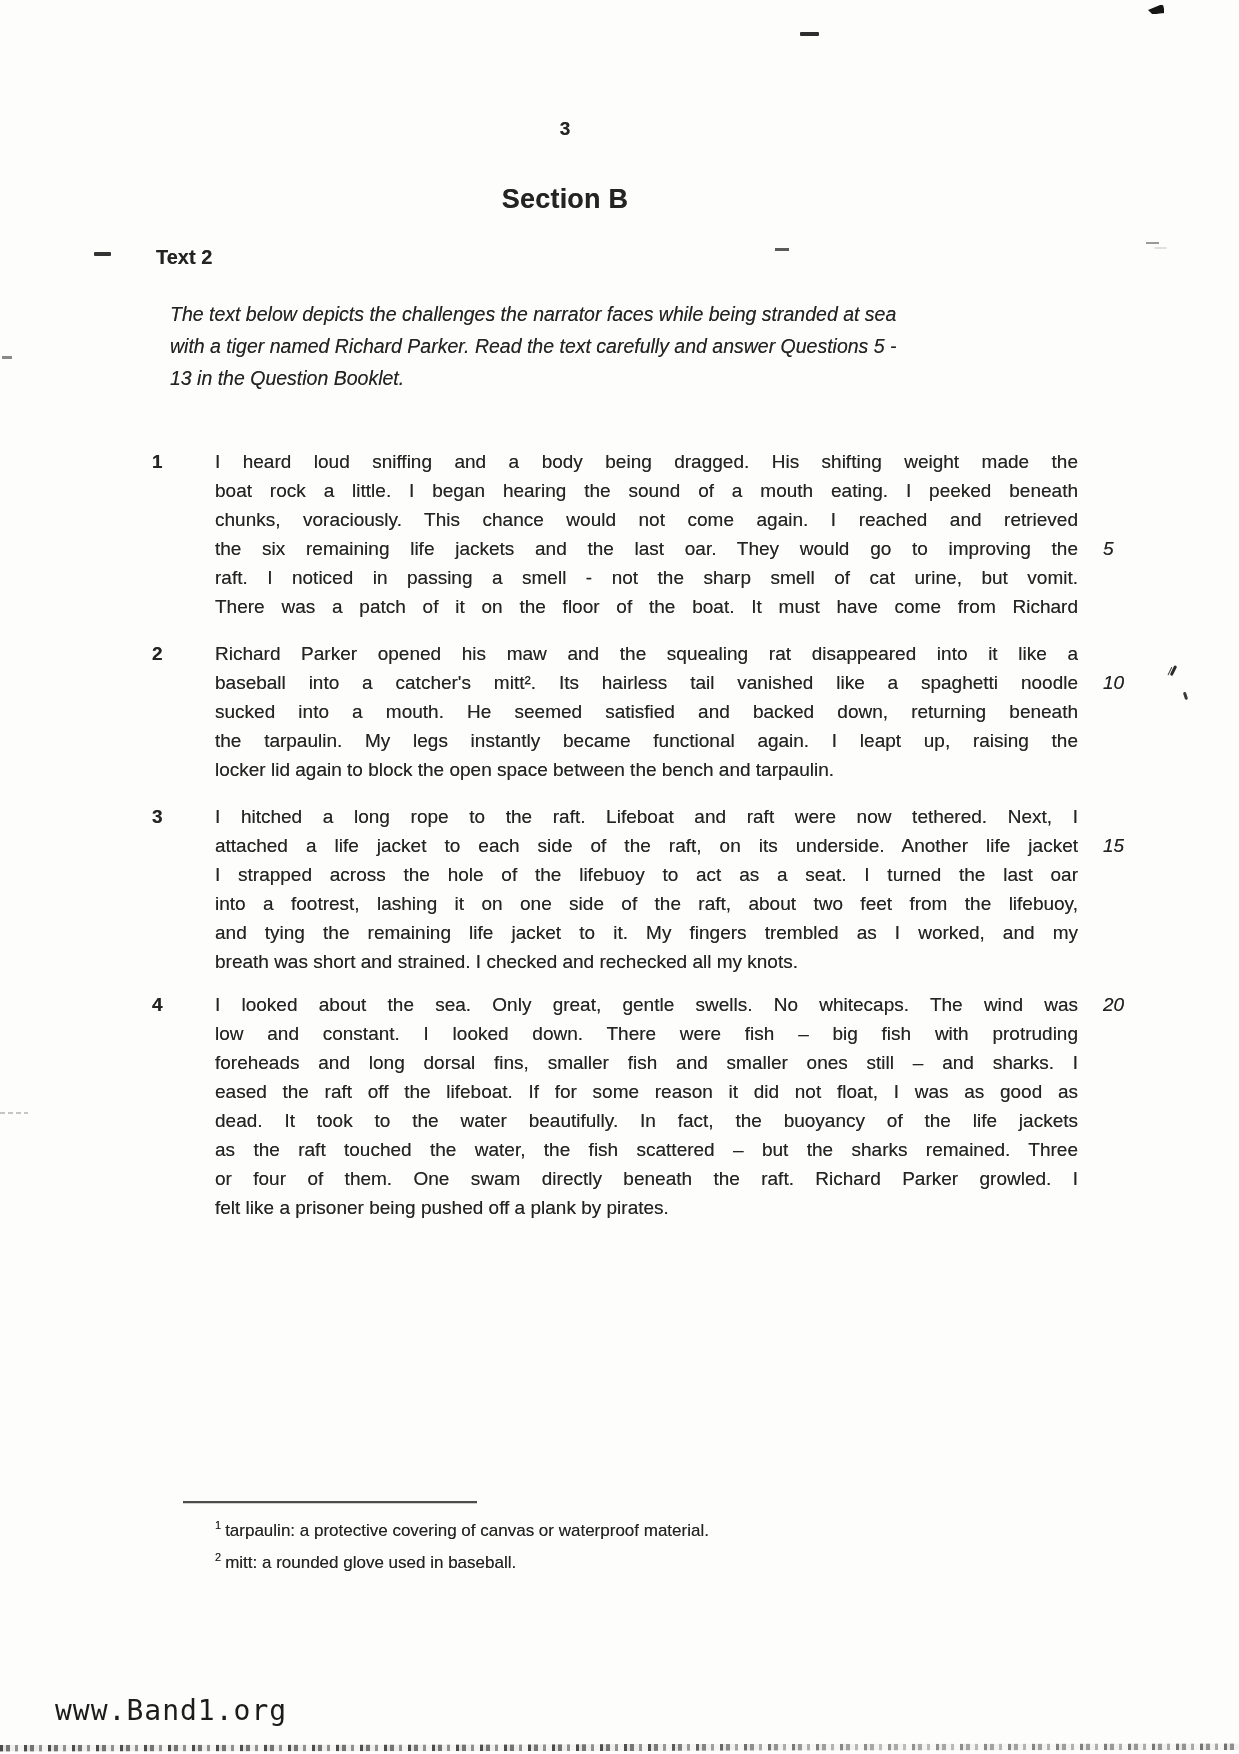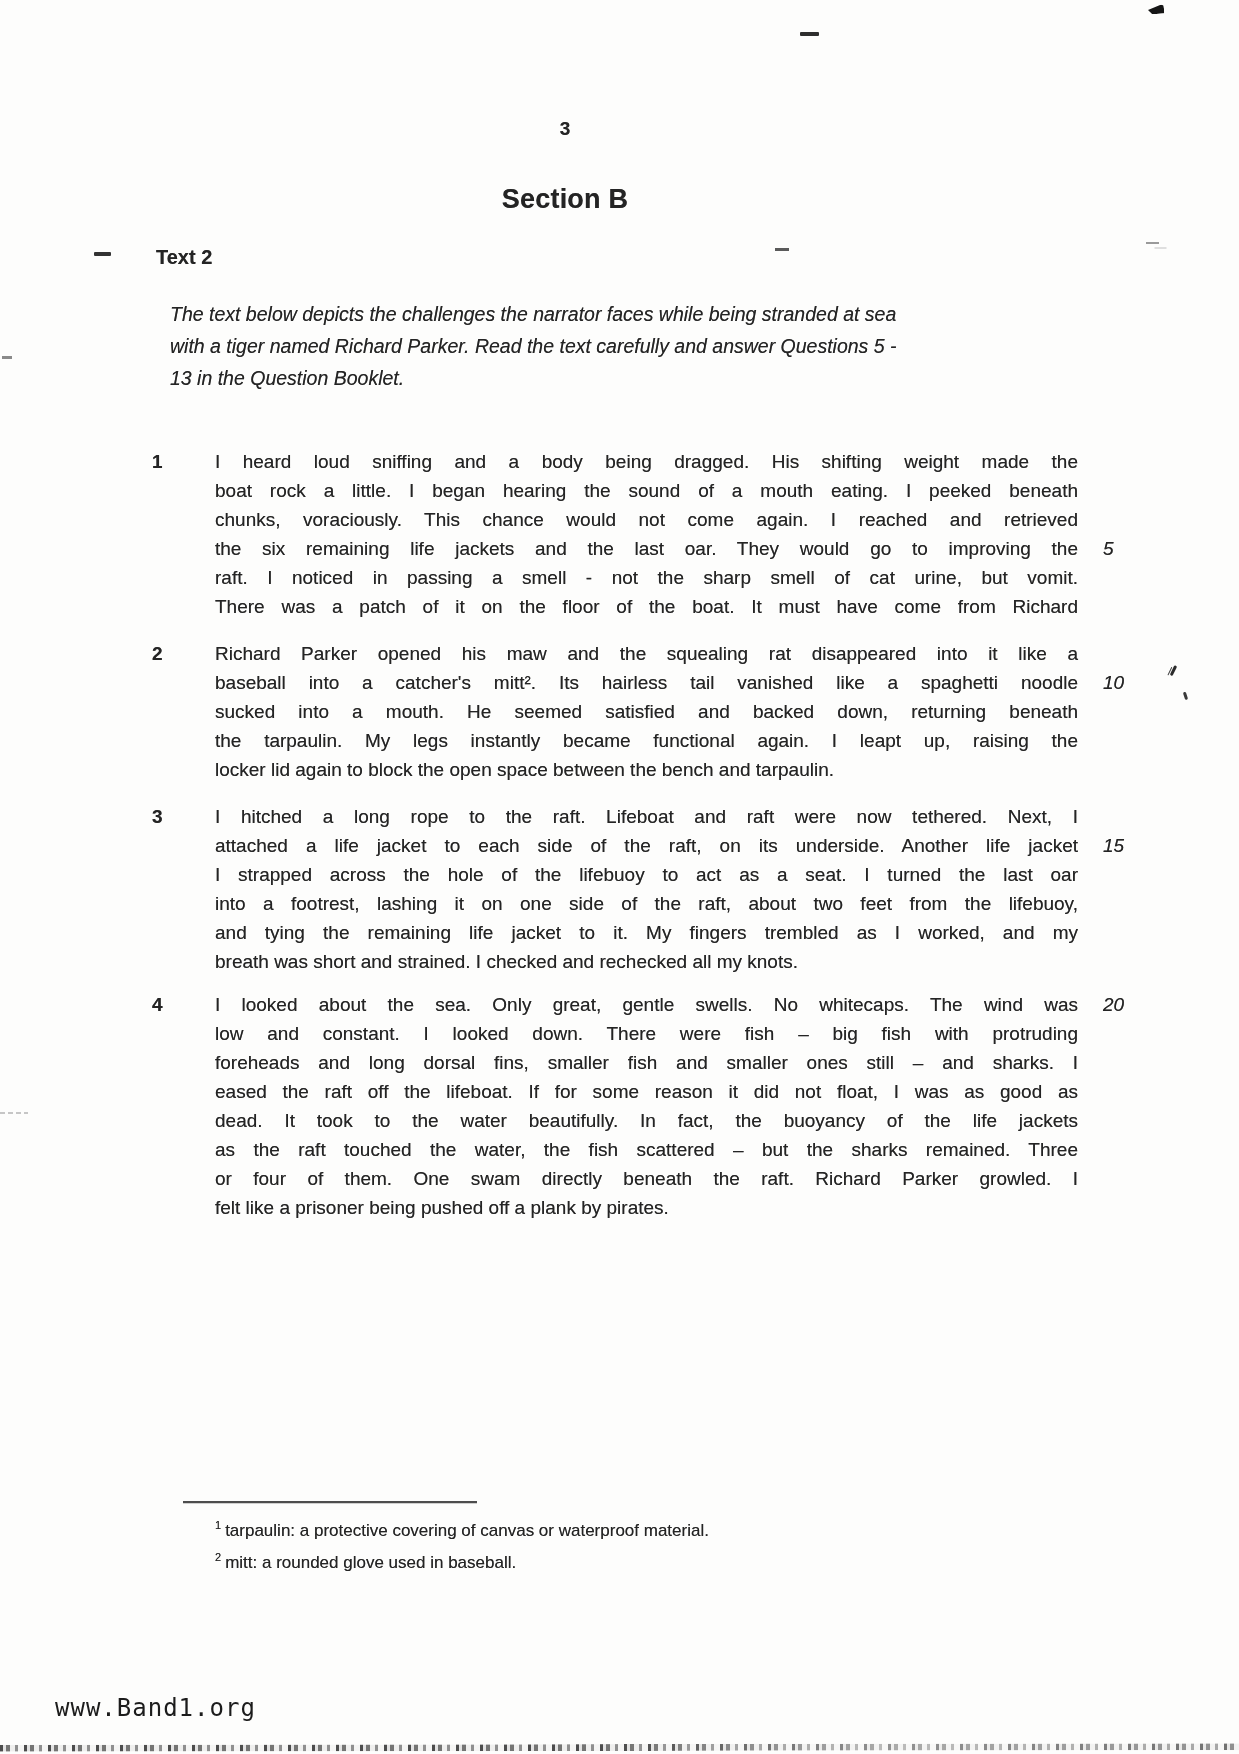--- a/index.html
+++ b/index.html
@@ -25,21 +25,21 @@
   .para:nth-child(3){margin-bottom:14px;}
   .pnum{position:absolute;left:-63px;top:0;font-weight:700;}
   .pline{position:relative;height:29px;text-align:justify;text-align-last:justify;}
   .pline.last{text-align-last:left;}
   .mnum{position:absolute;left:888px;top:0;font-style:italic;font-weight:400;}
   
   #footnote-divider{position:absolute;left:183px;top:1501px;width:294px;height:2px;background:#4d4d4d;box-shadow:0 1px 0 rgba(120,120,120,.35);}
   #footnotes{position:absolute;left:183px;top:1512px;font-size:17px;line-height:26px;margin-left:32px;}
   .footnote sup{font-size:11px;margin-right:4px;}
   
-  #watermark{position:absolute;left:55px;top:1694px;font-family:"DejaVu Sans Mono",monospace;font-size:24px;letter-spacing:1px;color:#1c1c1c;}
+  #watermark{position:absolute;left:55px;top:1694px;font-family:"DejaVu Sans Mono",monospace;font-size:28px;letter-spacing:1px;color:#1c1c1c;}
   
   .artifact{position:absolute;}
   #art-top-right{left:1148px;top:5px;width:16px;height:9px;background:#161616;clip-path:polygon(0 50%,85% 0,100% 15%,100% 100%,25% 100%);transform:rotate(-4deg);}
   #art-top-dash{left:800px;top:32px;width:19px;height:4px;background:#2e2e2e;border-radius:1px;}
   #art-text2-dash{left:94px;top:252px;width:17px;height:4px;background:#333;border-radius:1px;}
   #art-intro-dash{left:775px;top:248px;width:14px;height:3px;background:#5a5a5a;}
   #art-right-dblashes{left:1146px;top:242px;width:13px;height:2px;background:#9a9a9a;box-shadow:8px 5px 0 -0.5px #c2c2c2;}
   #art-left-dash{left:2px;top:356px;width:10px;height:3px;background:#8a8a8a;}
   #art-squiggle-1{left:1172px;top:665px;width:2.5px;height:11px;background:#2b2b2b;transform:rotate(26deg);border-radius:2px;box-shadow:-3px 2px 0 -1px #444;}
   #art-squiggle-2{left:1184px;top:692px;width:2.5px;height:8px;background:#3a3a3a;transform:rotate(-18deg);border-radius:2px;}

